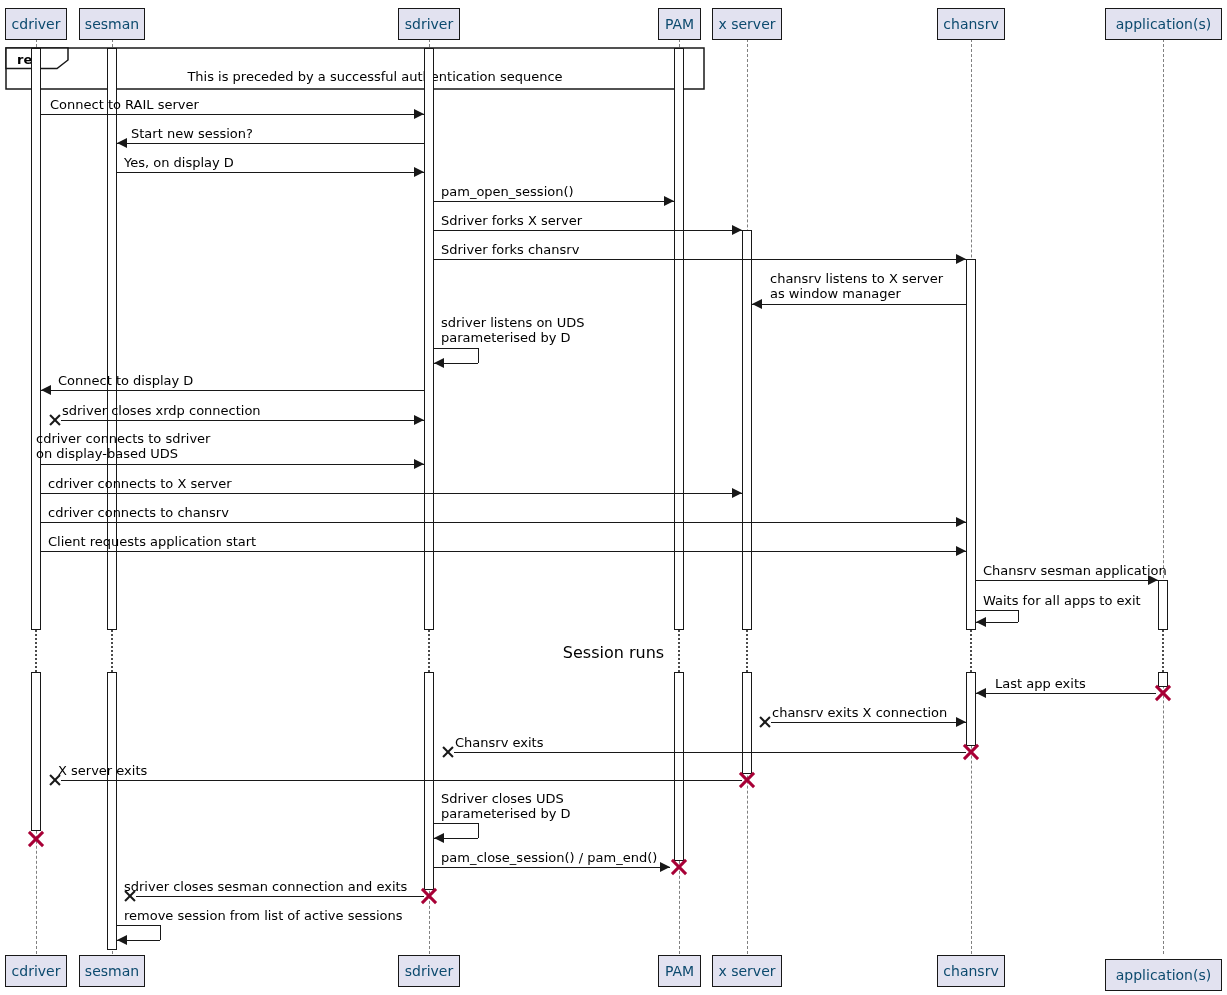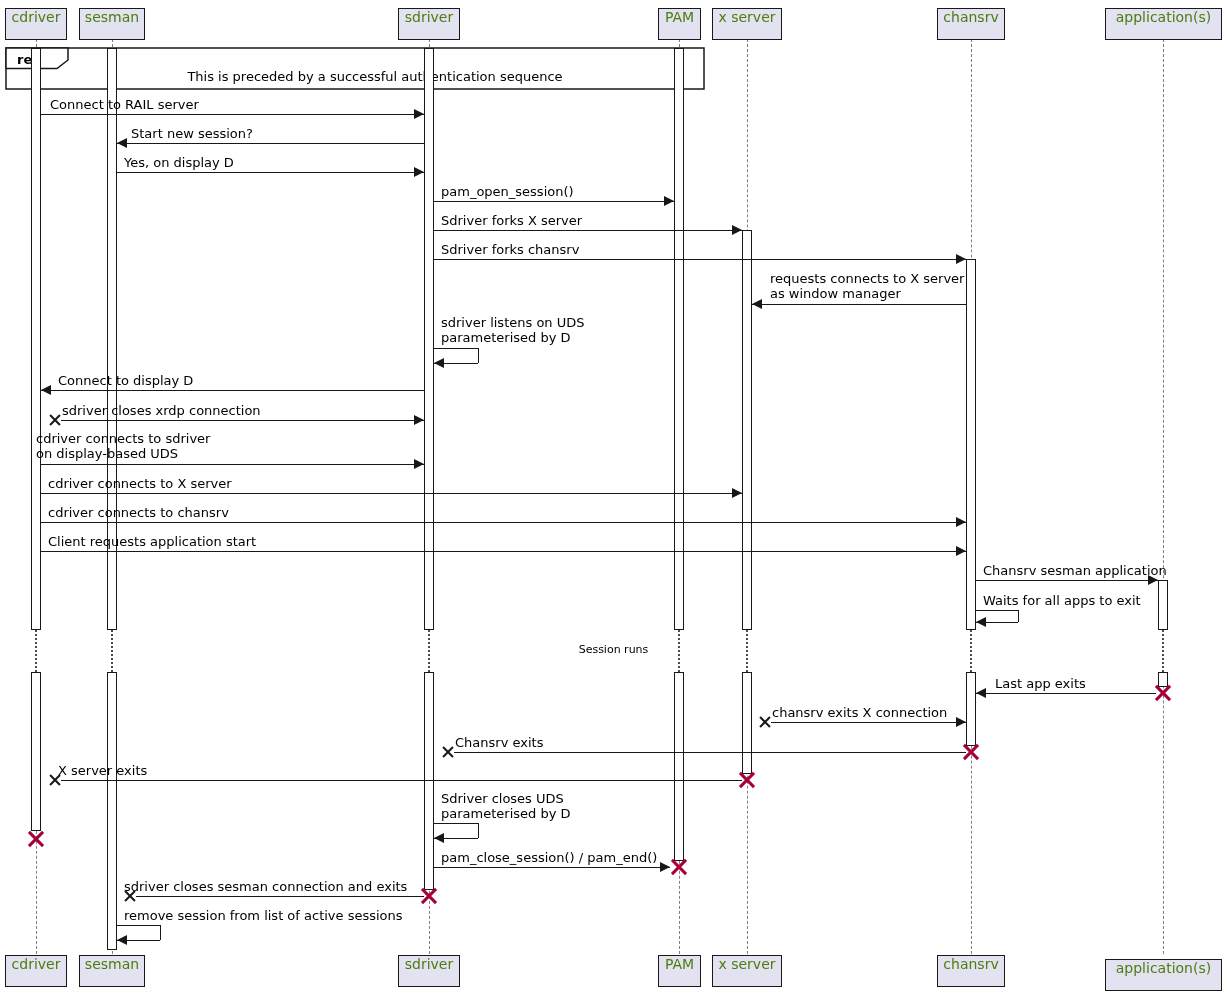--- a/index.html
+++ b/index.html
@@ -1,40 +1,40 @@
 <!DOCTYPE html>
 <html><head>
 <meta charset="utf-8">
 <style>
   html,body{margin:0;padding:0;background:#ffffff}
   #diagram{position:relative;width:1227px;height:995px;background:#ffffff;
     font-family:"DejaVu Sans",sans-serif;overflow:hidden;color:#000}
   .pbox{position:absolute;height:32px;background:#E2E2F0;border:1.5px solid #181818;
-    box-sizing:border-box;display:flex;align-items:flex-start;justify-content:center;
-    font-size:14px;color:#4d7c0f}
+    box-sizing:border-box;display:flex;align-items:center;justify-content:center;
+    font-size:14px;color:#0c4a6e}
   .lifeline{position:absolute;width:0;border-left:1px dashed #808080}
   .act{position:absolute;width:10px;background:#ffffff;border:1px solid #181818;box-sizing:border-box}
   .mline{position:absolute;height:0;border-top:1px solid #181818}
   .vline{position:absolute;width:0;border-left:1px solid #181818}
   .ah-r{position:absolute;width:0;height:0;border-top:5px solid transparent;
     border-bottom:5px solid transparent;border-left:10px solid #181818}
   .ah-l{position:absolute;width:0;height:0;border-top:5px solid transparent;
     border-bottom:5px solid transparent;border-right:10px solid #181818}
   .mlabel{position:absolute;font-size:13px;line-height:15px;color:#000;white-space:pre-line}
   .cross{position:absolute;width:12px;height:12px}
   .cross::before,.cross::after{content:"";position:absolute;left:50%;top:-1px;bottom:-1px;width:2px;background:#181818}
   .cross::before{transform:translateX(-50%) rotate(45deg)}
   .cross::after{transform:translateX(-50%) rotate(-45deg)}
   .destroy{position:absolute;width:18px;height:18px}
   .destroy::before,.destroy::after{content:"";position:absolute;left:50%;top:-1px;bottom:-1px;width:3px;background:#A80036}
   .destroy::before{transform:translateX(-50%) rotate(45deg)}
   .destroy::after{transform:translateX(-50%) rotate(-45deg)}
   .band{position:absolute;left:0;top:630px;width:1227px;height:42px;background:#ffffff}
   .dot{position:absolute;top:0;height:42px;width:0;border-left:2px dotted #4a4a4a}
-  .bandlabel{position:absolute;left:0;top:13px;width:1227px;text-align:center;font-size:11px;color:#000}
+  .bandlabel{position:absolute;left:0;top:13px;width:1227px;text-align:center;font-size:16px;color:#000}
   .refsvg{position:absolute;left:5px;top:47px}
 </style>
 </head>
 <body>
 
 <div id="diagram">
 
   <div class="lifeline" style="left:36px;top:39px;height:915px"></div>
   <div class="lifeline" style="left:112px;top:39px;height:915px"></div>
   <div class="lifeline" style="left:429px;top:39px;height:915px"></div>
@@ -93,21 +93,21 @@
   <div class="ah-r" style="left:664px;top:196px"></div>
 
   <div class="mlabel" style="left:441px;top:213px">Sdriver forks X server</div>
   <div class="mline" style="left:434px;top:230px;width:308px"></div>
   <div class="ah-r" style="left:732px;top:225px"></div>
 
   <div class="mlabel" style="left:441px;top:242px">Sdriver forks chansrv</div>
   <div class="mline" style="left:434px;top:259px;width:532px"></div>
   <div class="ah-r" style="left:956px;top:254px"></div>
 
-  <div class="mlabel" style="left:770px;top:271px">requests connects to X server
+  <div class="mlabel" style="left:770px;top:271px">chansrv listens to X server
 as window manager</div>
   <div class="mline" style="left:752px;top:304px;width:214px"></div>
   <div class="ah-l" style="left:752px;top:299px"></div>
 
   <div class="mlabel" style="left:441px;top:315px">sdriver listens on UDS
 parameterised by D</div>
   <div class="mline" style="left:434px;top:348px;width:44px"></div>
   <div class="vline" style="left:478px;top:348px;height:15px"></div>
   <div class="mline" style="left:434px;top:363px;width:44px"></div>
   <div class="ah-l" style="left:434px;top:358px"></div>

